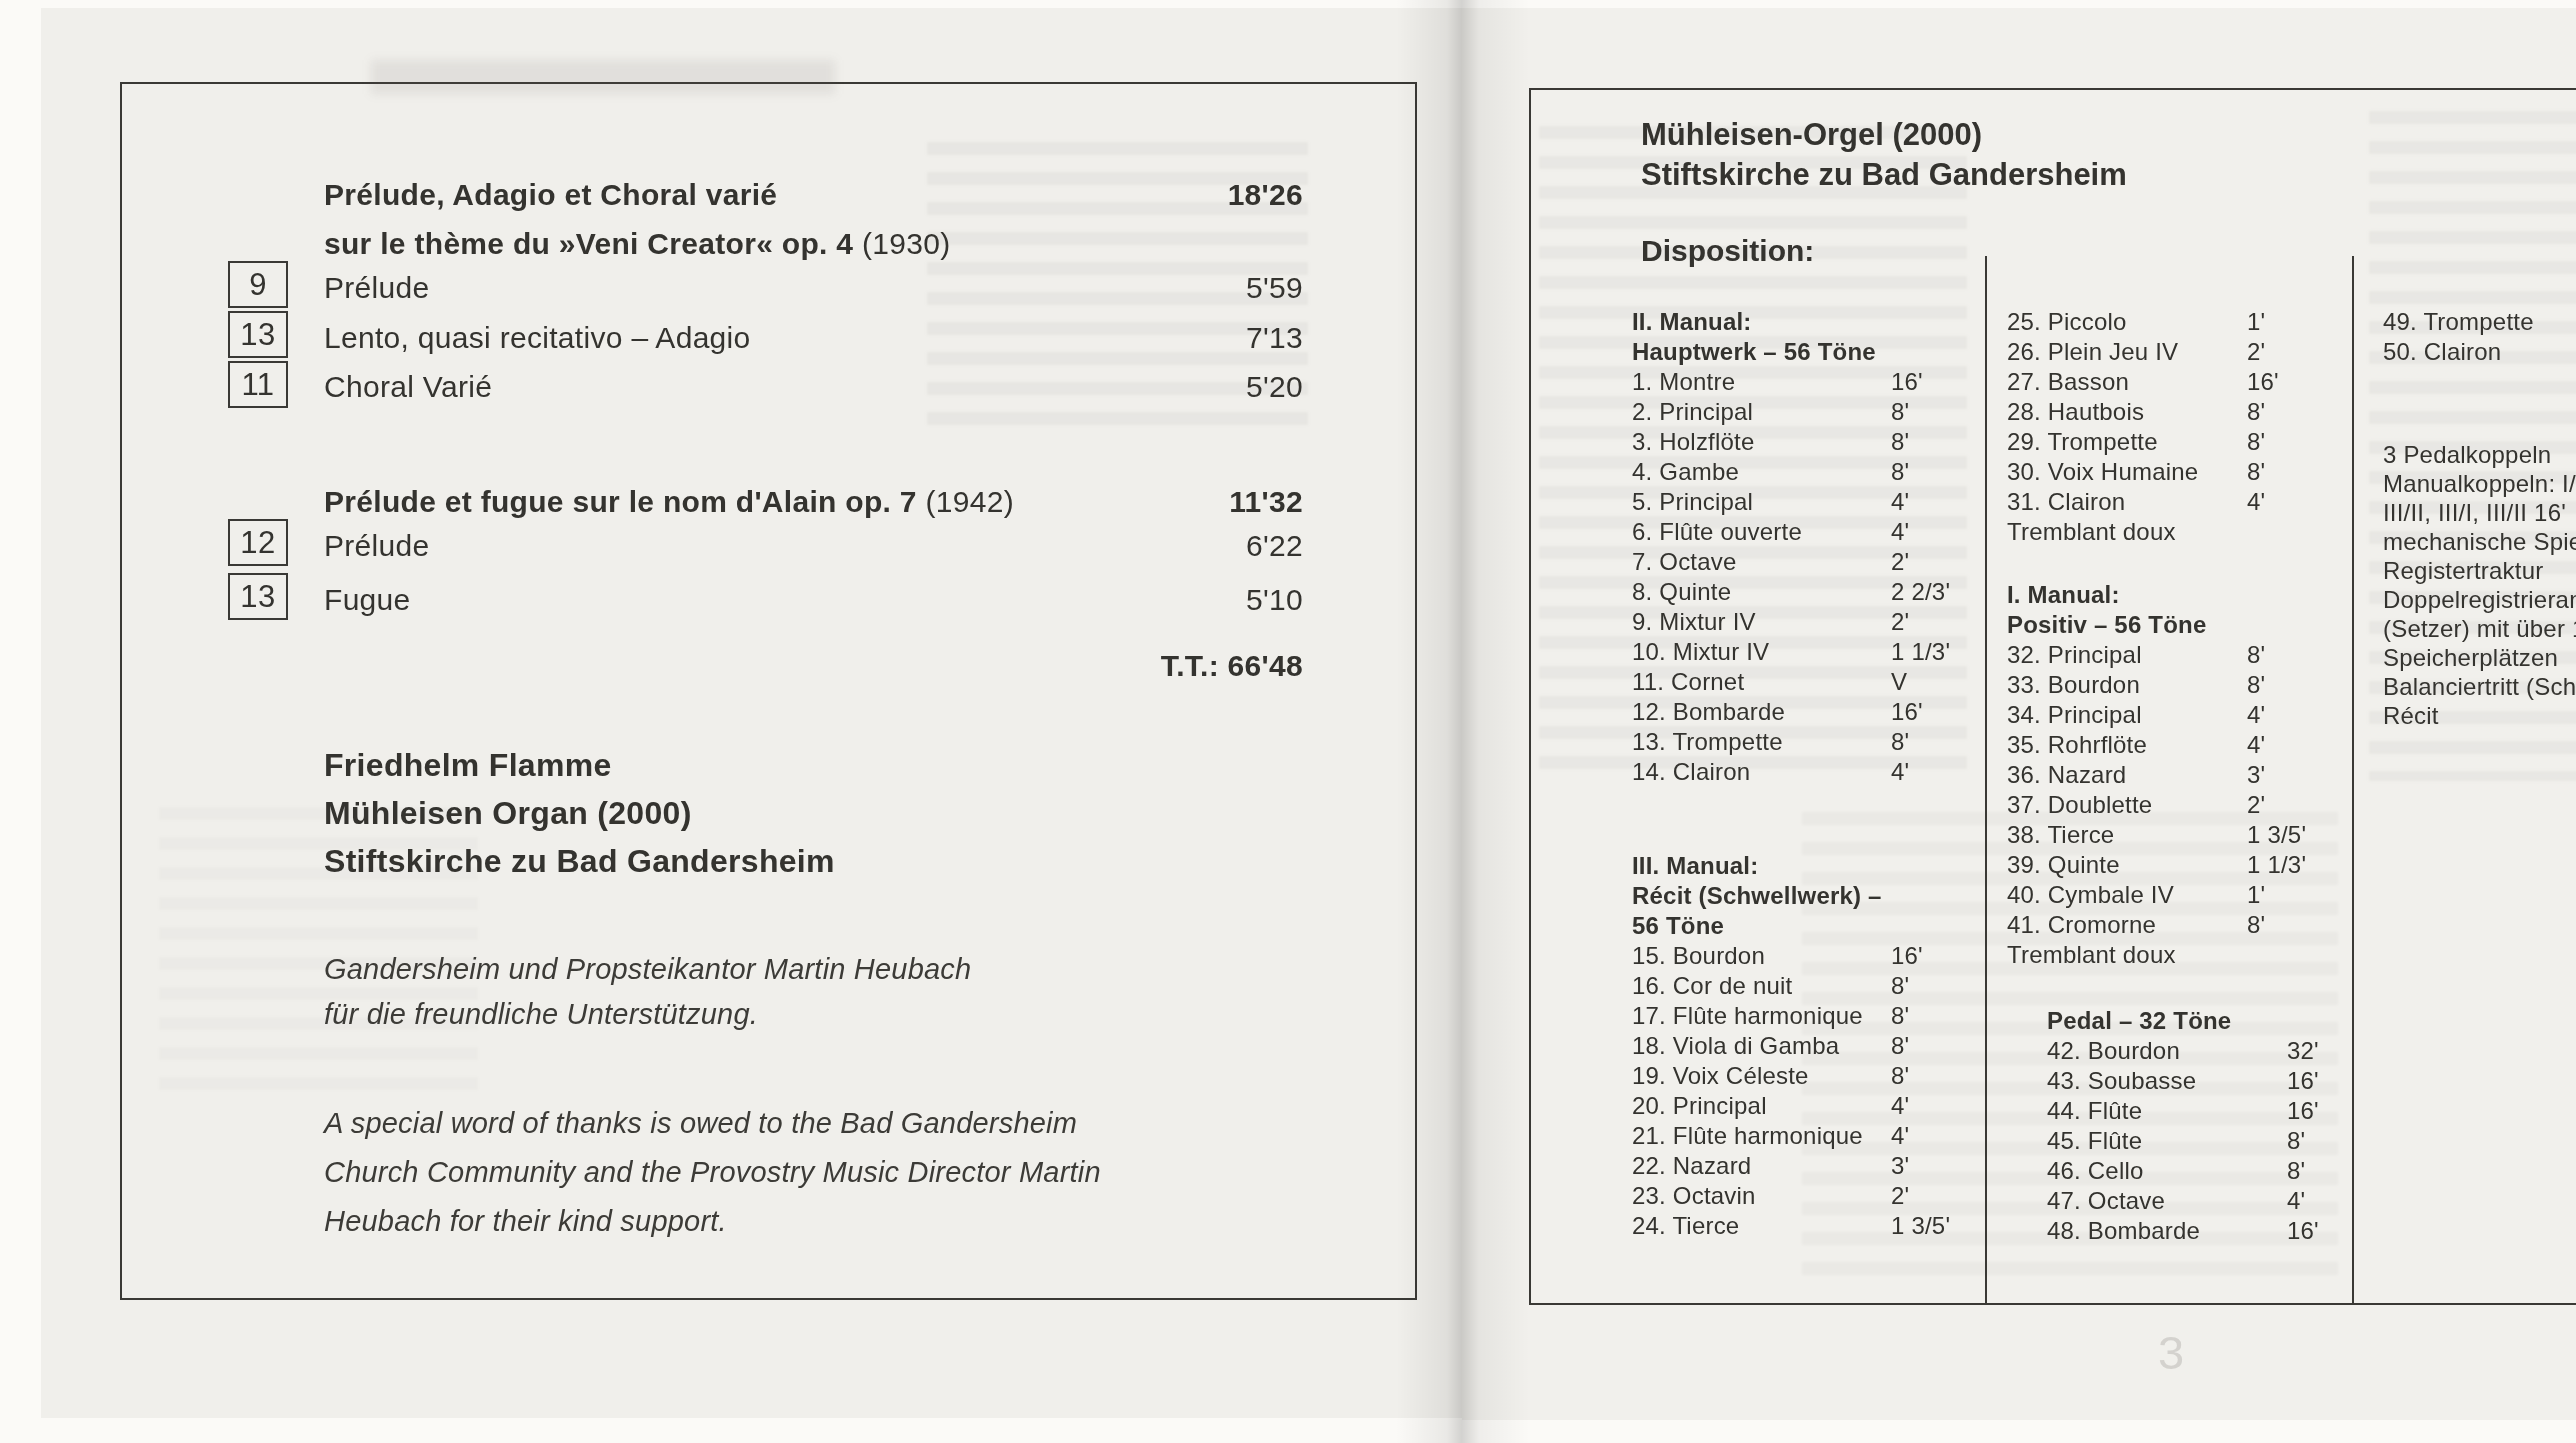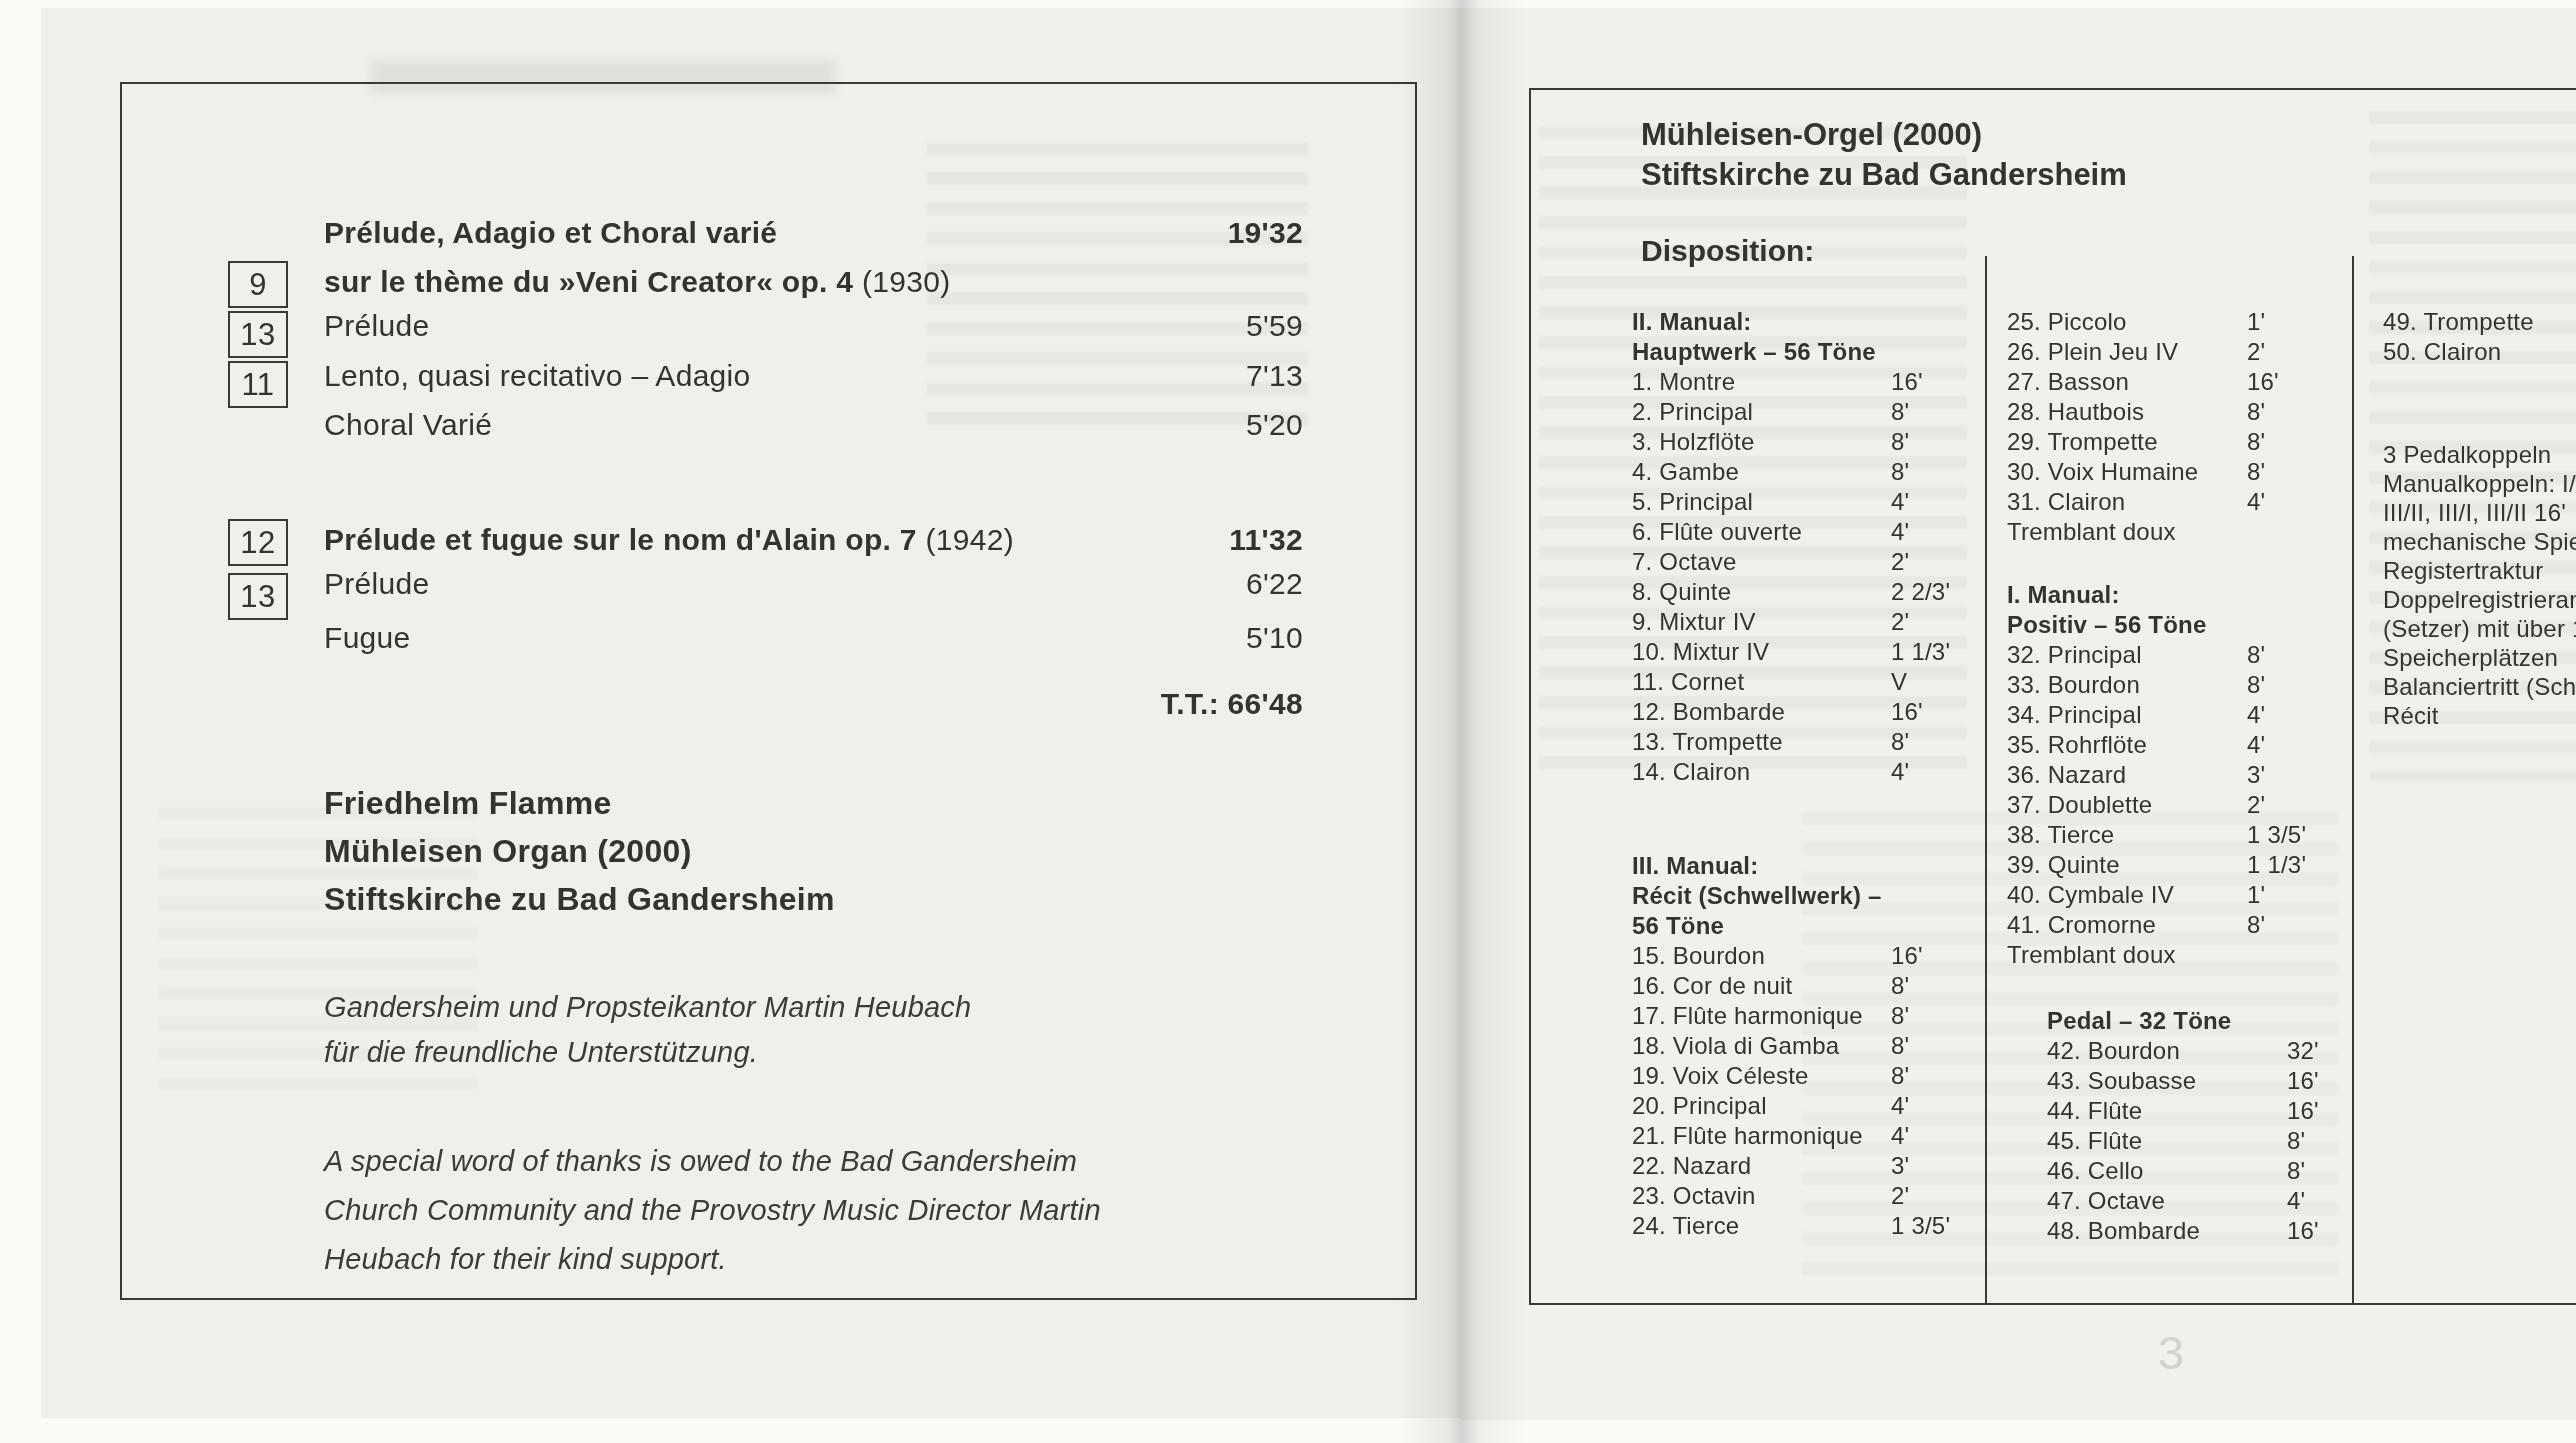--- a/index.html
+++ b/index.html
@@ -13,21 +13,21 @@
   #frame-right{left:67px;top:80px;width:1288px;height:1217px;}
   .vline{position:absolute;width:2.1px;background:#3a3935;}
   
   #spine{position:absolute;left:1396px;top:0;width:134px;height:1444px;pointer-events:none;
     background:linear-gradient(90deg,rgba(0,0,0,0) 0%,rgba(0,0,0,0.07) 38%,rgba(0,0,0,0.16) 49%,rgba(0,0,0,0.05) 62%,rgba(0,0,0,0) 100%);}
   
   .ghost{position:absolute;pointer-events:none;filter:blur(1.5px);
     background:repeating-linear-gradient(180deg,rgba(88,85,78,0.055) 0 13.4px,rgba(88,85,78,0) 13.4px 30px);}
   .ghostbar{position:absolute;pointer-events:none;background:rgba(95,92,86,0.10);filter:blur(4.6px);}
   
-  .lp{position:absolute;font-size:30px;letter-spacing:0.3px;white-space:nowrap;margin-top:38px;}
+  .lp{position:absolute;font-size:30px;letter-spacing:0.3px;white-space:nowrap;}
   .b{font-weight:700;}
   .lt{left:283px;}
   .rt{right:159px;text-align:right;}
   .year{font-weight:400;}
   .numbox{position:absolute;left:187px;width:60px;height:47px;border:2.1px solid #3a3935;
           box-sizing:border-box;text-align:center;font-size:31px;line-height:43px;letter-spacing:0.5px;}
   .performer{left:283px;font-size:32px;font-weight:700;line-height:48px;}
   .thanks{left:283px;font-style:italic;font-size:29px;color:#3c3b37;letter-spacing:0.2px;}
   .de{line-height:45px;}
   .en{line-height:49px;}
@@ -48,21 +48,21 @@
 
 <div id="spread">
 
   <div class="page" id="page-left">
     <div class="frame" id="frame-left"></div>
     <div class="ghostbar" style="left:330px;top:52px;width:464px;height:34px;"></div>
     <div class="ghost" style="left:886px;top:134px;width:381px;height:289px;"></div>
     <div class="ghost" style="left:118px;top:799px;width:319px;height:289px;opacity:.5;"></div>
 
     <div class="lp lt b" style="top:170px;">Prélude, Adagio et Choral varié</div>
-    <div class="lp rt b" style="top:170px;">19'32</div>
+    <div class="lp rt b" style="top:170px;">18'26</div>
     <div class="lp lt" style="top:219px;"><span class="b">sur le thème du »Veni Creator« op. 4</span> <span class="year">(1930)</span></div>
 
     <div class="numbox" style="top:253px;">9</div>
     <div class="lp lt" style="top:263px;">Prélude</div>
     <div class="lp rt" style="top:263px;">5'59</div>
 
     <div class="numbox" style="top:303px;">13</div>
     <div class="lp lt" style="top:313px;">Lento, quasi recitativo – Adagio</div>
     <div class="lp rt" style="top:313px;">7'13</div>
 

